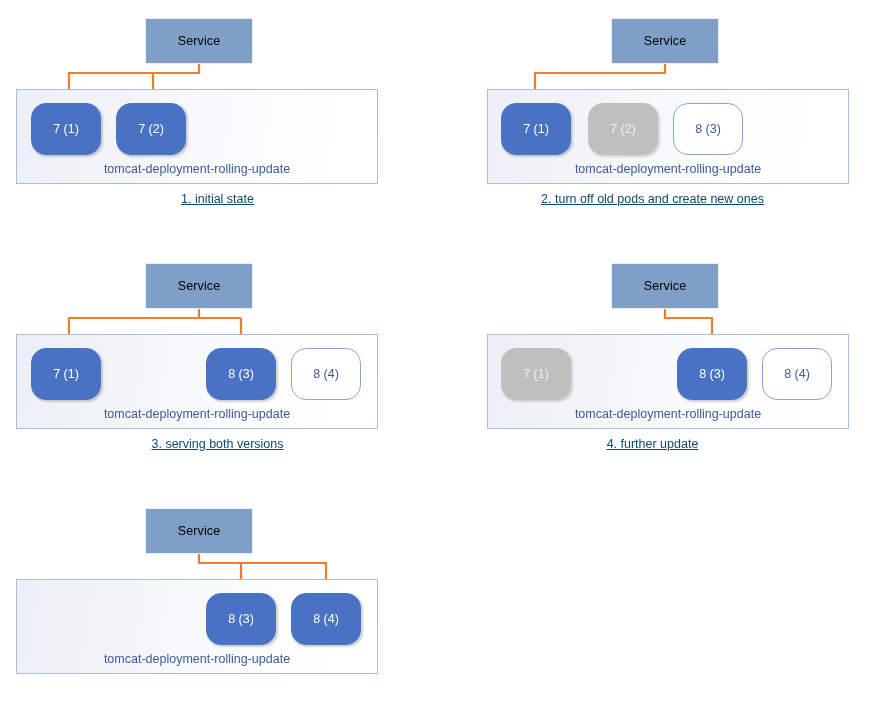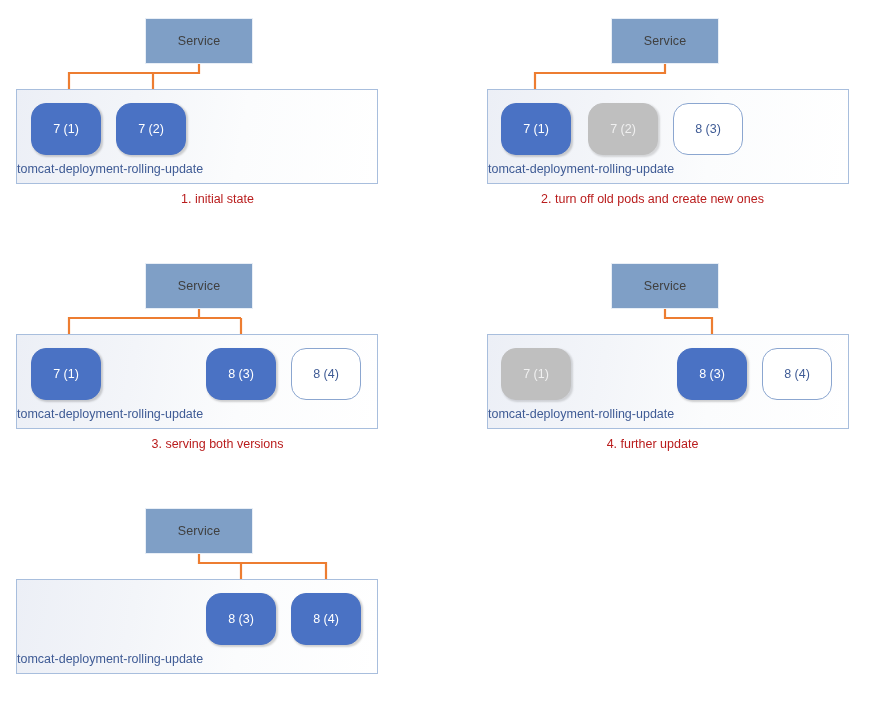--- a/index.html
+++ b/index.html
@@ -27,39 +27,39 @@
     width: 108px;
     height: 46px;
     background: #7f9fc6;
     border: 1px solid #e8eef6;
     box-sizing: border-box;
     display: flex;
     align-items: center;
     justify-content: center;
   }
   .service-label {
-    color: #404040;
+    color: #000000;
     font-size: 12.5px;
     letter-spacing: 0.1px;
     line-height: 1;
   }
 
   
   .deployment-box {
     position: absolute;
     box-sizing: border-box;
     border: 1px solid #a8bedd;
     background: linear-gradient(100deg, #eceff6 0%, #f3f5f9 32%, #fbfcfd 62%, #ffffff 100%);
   }
   .deployment-label {
     position: absolute;
     left: 0;
     right: 0;
     bottom: 8px;
-    text-align: left;
+    text-align: center;
     color: #3f5b95;
     font-size: 12.5px;
     line-height: 1;
     white-space: nowrap;
   }
 
   
   .pod {
     position: absolute;
     width: 70px;
@@ -110,24 +110,25 @@
     fill: #ed7d31;
   }
 
   
   .caption {
     position: absolute;
     left: 0;
     width: 435px;
     top: 192px;
     text-align: center;
-    color: #b91c1c;
+    color: #0c4a6e;
     font-size: 12.5px;
     line-height: 1.2;
     white-space: nowrap;
+    text-decoration: underline;
   }
 </style>
 </head>
 <body>
 
 <div class="panel" style="left:0px; top:0px;">
 
   <div class="service-box" style="left:145px; top:18px;">
     <span class="service-label">Service</span>
   </div>

